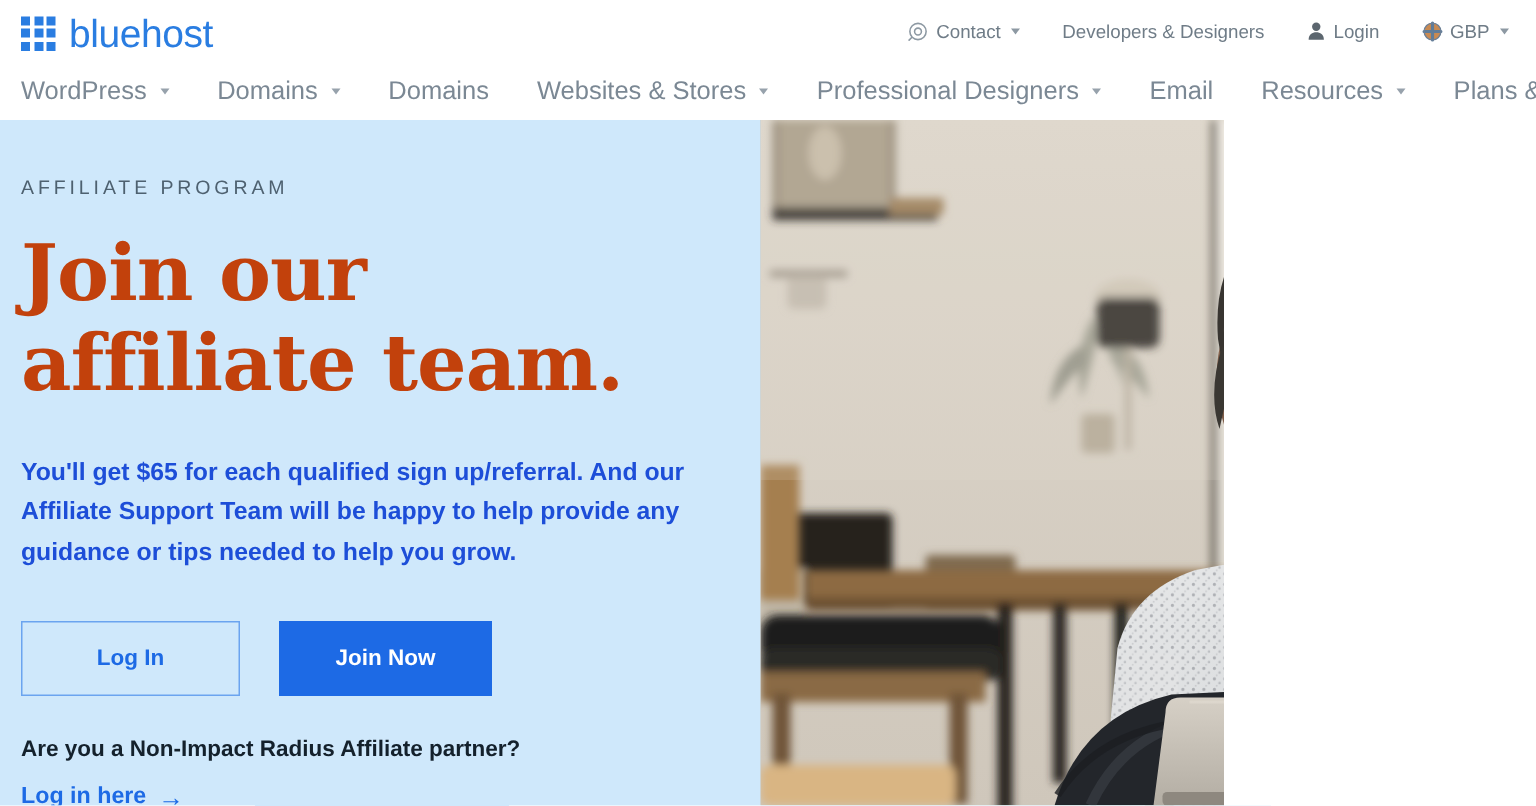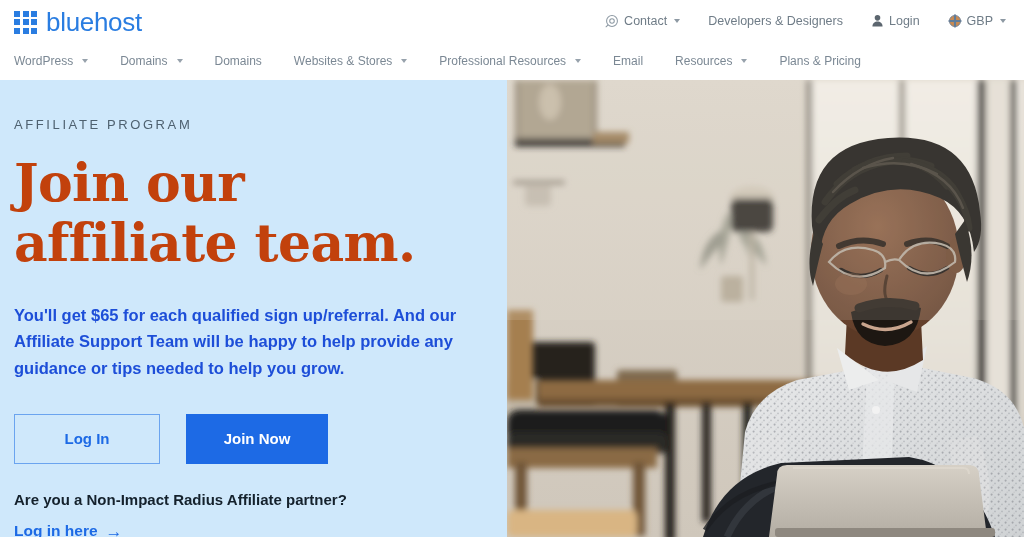--- a/index.html
+++ b/index.html
@@ -96,34 +96,34 @@
     display: flex;
     align-items: center;
     height: 38px;
     padding: 0 14px;
     gap: 0;
   }
   .nav-item {
     display: flex;
     align-items: center;
     gap: 7px;
-    font-size: 12px;
+    font-size: 17px;
     color: #7b8894;
     padding: 0 16px 0 0;
     margin-right: 16px;
     cursor: pointer;
     white-space: nowrap;
   }
   .nav-item:first-child { padding-left: 0; }
   .nav-item .caret { border-top-color: #97a2ac; }
 
   
   .hero {
     position: relative;
-    width: 1024px;
+    width: 816px;
     height: 457px;
     background: #cfe8fb;
     overflow: hidden;
   }
 
   .hero-text {
     position: absolute;
     left: 14px;
     top: 0;
     width: 495px;
@@ -297,21 +297,21 @@
         <span class="caret"></span>
       </div>
       <div class="nav-item">
         <span>Domains</span>
       </div>
       <div class="nav-item">
         <span>Websites &amp; Stores</span>
         <span class="caret"></span>
       </div>
       <div class="nav-item">
-        <span>Professional Resources</span>
+        <span>Professional Designers</span>
         <span class="caret"></span>
       </div>
       <div class="nav-item">
         <span>Email</span>
       </div>
       <div class="nav-item">
         <span>Resources</span>
         <span class="caret"></span>
       </div>
       <div class="nav-item">

